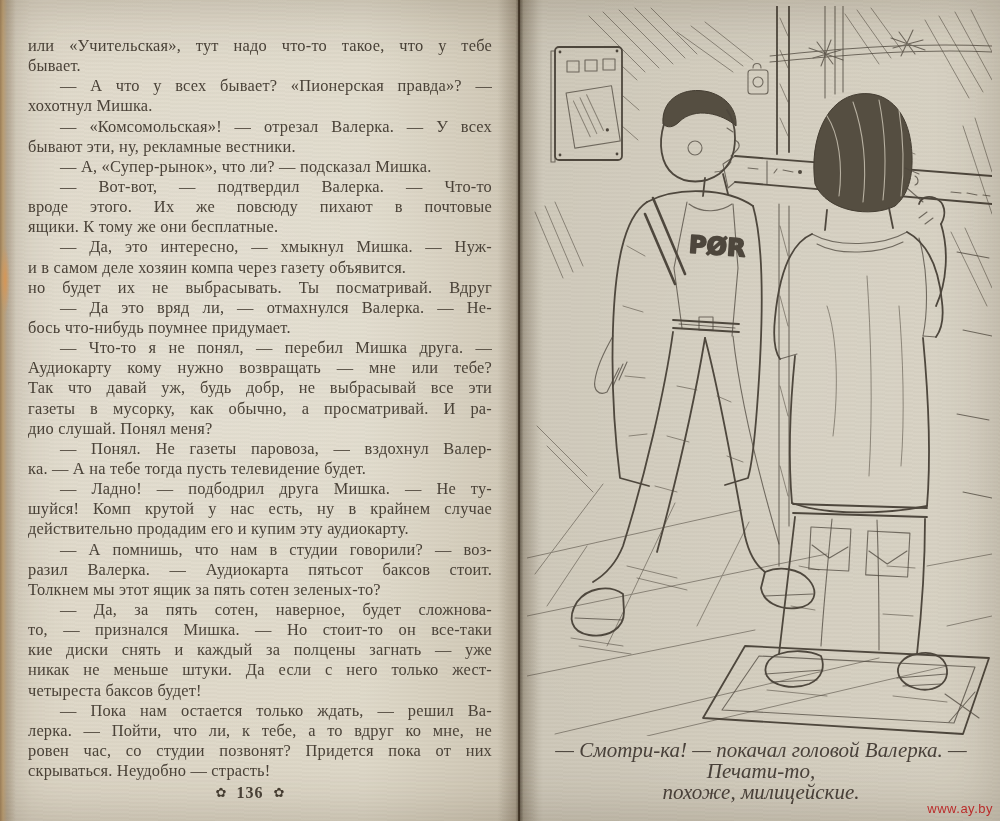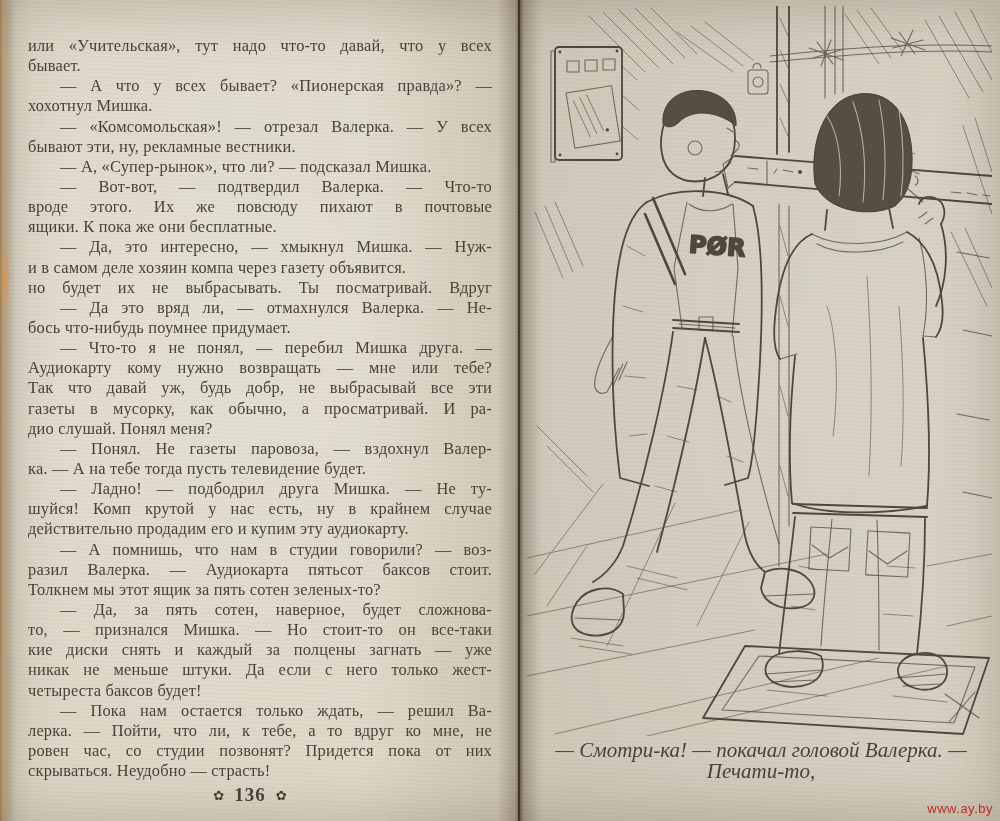--- a/index.html
+++ b/index.html
@@ -29,21 +29,21 @@
   .vignette{position:absolute;inset:0;pointer-events:none;
     box-shadow:inset 0 0 60px rgba(60,45,25,.25);}
 
   
   .text-block{position:absolute;left:28px;top:36px;width:464px;color:#4a4238;
     font-size:16.4px;}
   .line{height:20.15px;line-height:20.15px;overflow:hidden;letter-spacing:.2px;}
   .line.ind{text-indent:32px;}
   .line.jst{text-align:justify;text-align-last:justify;}
   .folio{position:absolute;left:0;top:784px;width:500px;text-align:center;color:#4a4238;}
-  .folio .num{font-weight:bold;font-size:19px;letter-spacing:1px;padding:0 10px;}
+  .folio .num{font-weight:bold;font-size:16px;letter-spacing:1px;padding:0 10px;}
   .folio .orn{font-size:13px;position:relative;top:-1px;color:#443c31;}
 
   
   .illo{position:absolute;left:527px;top:6px;width:465px;height:730px;}
   .caption{position:absolute;left:540px;top:740px;width:442px;text-align:center;
     font-style:italic;font-size:21px;line-height:21px;color:#49413aa8;color:#49413a;}
   .watermark{position:absolute;right:7px;bottom:5px;font-family:"Liberation Sans",sans-serif;
     font-size:13px;color:#b91c1c;letter-spacing:.5px;opacity:.9;}
 
   
@@ -61,30 +61,30 @@
 
   <div class="page page-left">
     <div class="grain"></div>
   </div>
 
   <div class="page page-right">
     <div class="grain"></div>
   </div>
 
   <div class="text-block">
-      <div class="line jst">или «Учительская», тут надо что-то давай, что у всех</div>
+      <div class="line jst">или «Учительская», тут надо что-то такое, что у тебе</div>
       <div class="line">бывает.</div>
       <div class="line ind jst">— А что у всех бывает? «Пионерская правда»? —</div>
       <div class="line">хохотнул Мишка.</div>
       <div class="line ind jst">— «Комсомольская»! — отрезал Валерка. — У всех</div>
       <div class="line">бывают эти, ну, рекламные вестники.</div>
       <div class="line ind">— А, «Супер-рынок», что ли? — подсказал Мишка.</div>
       <div class="line ind jst">— Вот-вот, — подтвердил Валерка. — Что-то</div>
       <div class="line jst">вроде этого. Их же повсюду пихают в почтовые</div>
-      <div class="line">ящики. К пока же они бесплатные.</div>
+      <div class="line">ящики. К тому же они бесплатные.</div>
       <div class="line ind jst">— Да, это интересно, — хмыкнул Мишка. — Нуж-</div>
       <div class="line">и в самом деле хозяин компа через газету объявится.</div>
       <div class="line jst">но будет их не выбрасывать. Ты посматривай. Вдруг</div>
       <div class="line ind jst">— Да это вряд ли, — отмахнулся Валерка. — Не-</div>
       <div class="line">бось что-нибудь поумнее придумает.</div>
       <div class="line ind jst">— Что-то я не понял, — перебил Мишка друга. —</div>
       <div class="line jst">Аудиокарту кому нужно возвращать — мне или тебе?</div>
       <div class="line jst">Так что давай уж, будь добр, не выбрасывай все эти</div>
       <div class="line jst">газеты в мусорку, как обычно, а просматривай. И ра-</div>
       <div class="line">дио слушай. Понял меня?</div>
@@ -270,20 +270,21 @@
     </g>
 
     <g class="sk hat">
       <path d="M44,632 L96,640 M52,640 L104,648 M240,684 L300,690 M366,690 L420,696"></path>
       <path d="M100,560 L150,572 M110,572 L160,584"></path>
     </g>
   </svg>
 
   <div class="caption">
     <div>— Смотри-ка! — покачал головой Валерка. — Печати-то,</div>
+    <div>похоже, милицейские.</div>
   </div>
 
   <div class="gutter"></div>
   <div class="gutter-line"></div>
   <div class="edge-left"></div>
   <div class="edge-glow"></div>
   <div class="vignette"></div>
 
   <div class="watermark">www.ay.by</div>
 </div>

